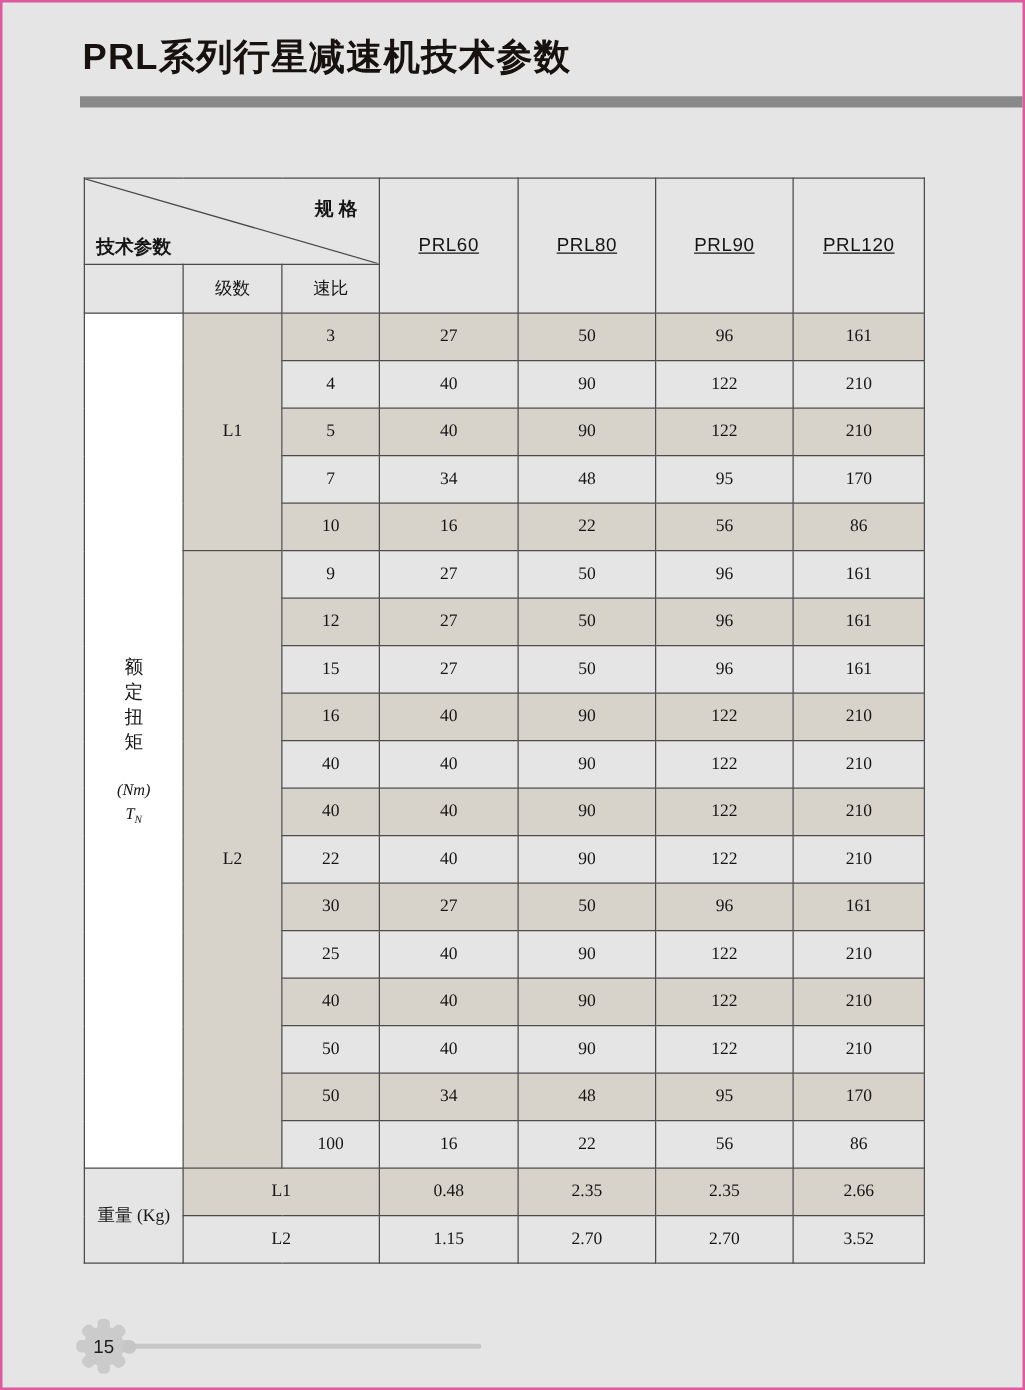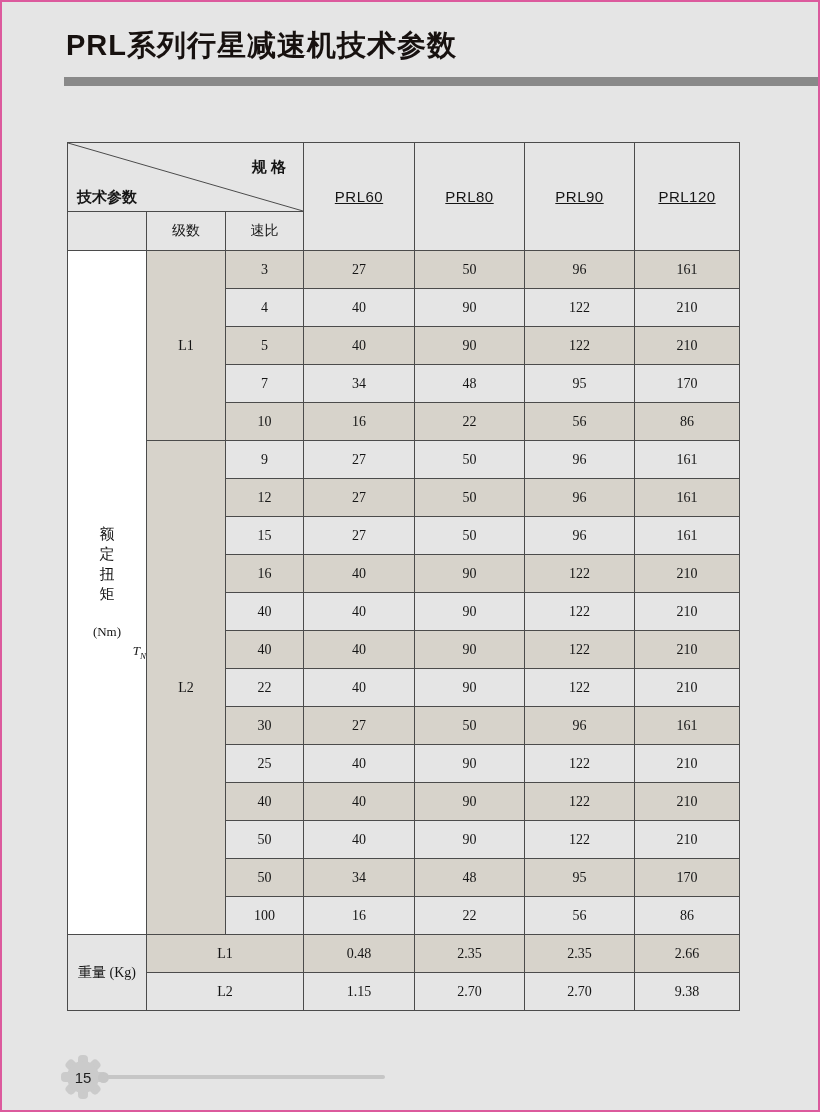--- a/index.html
+++ b/index.html
@@ -36,22 +36,22 @@
   th.prl { font-family:"Liberation Sans","DejaVu Sans",sans-serif; font-size:15px; letter-spacing:0.5px; }
   .shade { background:var(--shade,#d7d3cb); }
   
   td.diag { position:relative; }
   td.diag svg.diag-line { position:absolute; left:0; top:0; width:100%; height:100%; display:block; }
   .diag-top { position:absolute; top:15px; right:17px; }
   .diag-bottom { position:absolute; bottom:4px; left:9px; }
   
   td.torque-cell { background:#fff; }
   .t-chars div { font-size:15px; line-height:20px; }
-  .t-unit { font-size:13px; margin-top:20px; }
-  .t-sym { font-size:13px; font-style:italic; margin-top:3px;text-align:right; }
+  .t-unit { font-size:13px; margin-top:20px;font-style:italic; }
+  .t-sym { font-size:13px; font-style:italic; margin-top:3px; }
   .t-sym sub { font-size:9px; font-style:italic; }
   
   .gear { position:absolute; left:58px; top:1052px; }
   .deco-circle { position:absolute; left:96px; top:1070px; width:11px; height:11px;
                  border-radius:50%; background:var(--footer,#c6c6c6); }
   .deco-line { position:absolute; left:105px; top:1073px; width:278px; height:4px;
                background:var(--footer,#c6c6c6); border-radius:2px; }
 </style>
 </head>
 <body>
@@ -236,21 +236,21 @@
           <td class="shade">0.48</td>
           <td class="shade">2.35</td>
           <td class="shade">2.35</td>
           <td class="shade">2.66</td>
         </tr>
         <tr>
           <td colspan="2">L2</td>
           <td>1.15</td>
           <td>2.70</td>
           <td>2.70</td>
-          <td>9.38</td>
+          <td>3.52</td>
         </tr>
       </tbody>
   </table>
 
   <svg class="gear" width="46" height="46" viewBox="-23 -23 46 46">
     <g fill="#cbcbcb">
       <rect x="-5" y="-22" width="10" height="12" rx="4"></rect>
       <rect x="-5" y="-22" width="10" height="12" rx="4" transform="rotate(45)"></rect>
       <rect x="-5" y="-22" width="10" height="12" rx="4" transform="rotate(90)"></rect>
       <rect x="-5" y="-22" width="10" height="12" rx="4" transform="rotate(135)"></rect>

